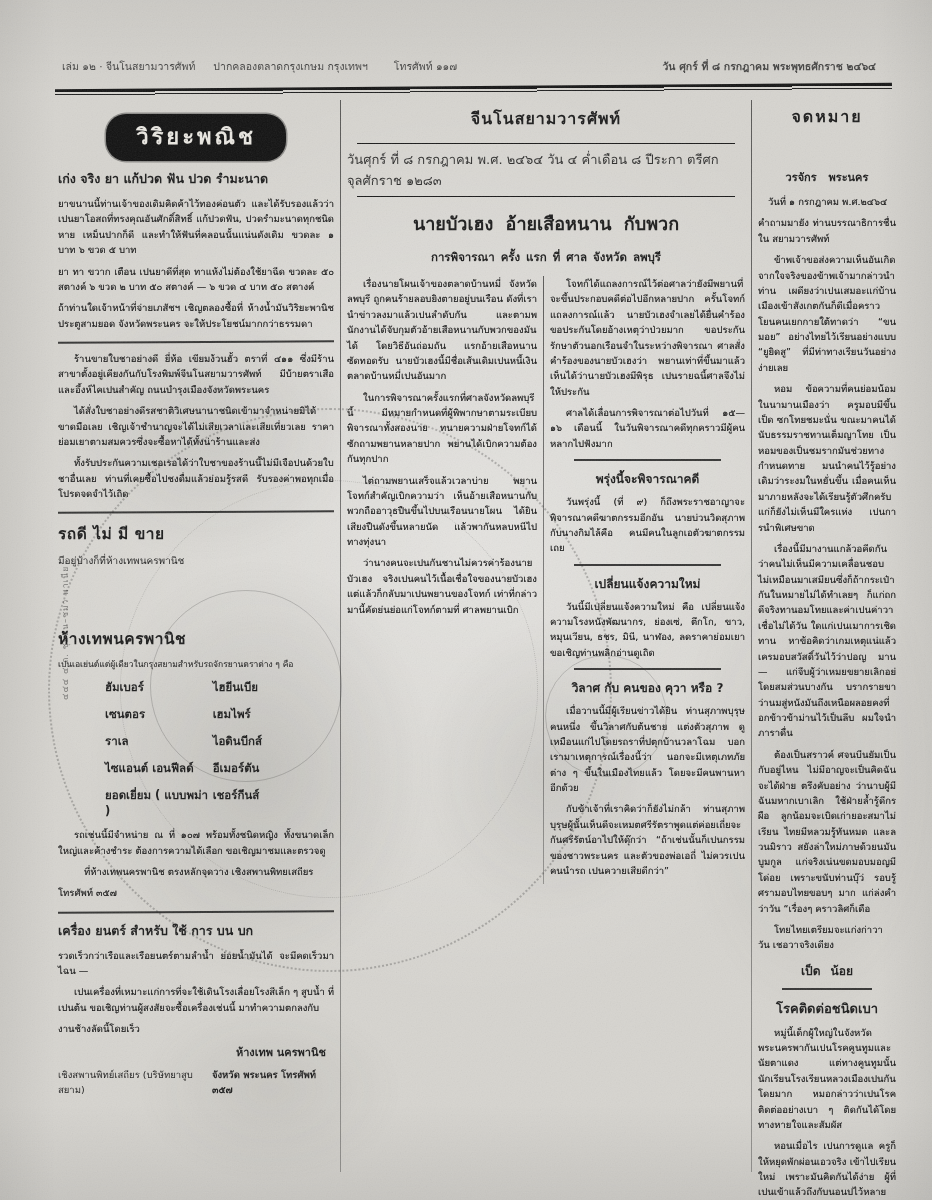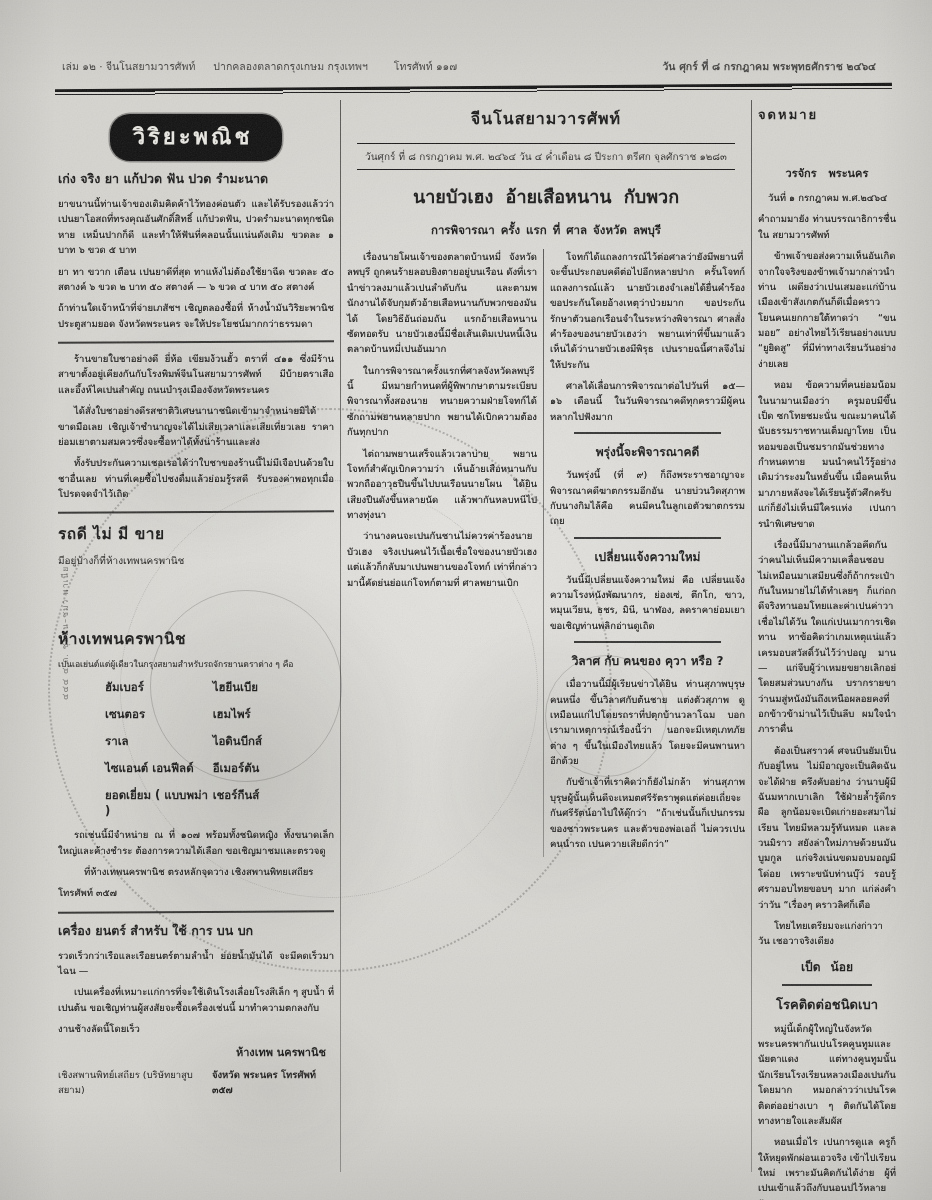--- a/index.html
+++ b/index.html
@@ -36,45 +36,45 @@
   .col-right{flex:1;padding-top:2px;}
 
   p{margin:0 0 6px 0;}
   .p{font-size:9.5px;line-height:1.62;text-align:justify;text-justify:inter-word;
      text-shadow:0 0 .5px rgba(20,20,20,.55);}
   .indent{text-indent:16px;}
   .c{text-align:left;} .b{font-weight:bold;} .r{text-align:right;}
   .faded{opacity:.88;}
 
   .logo-pill{width:fit-content;margin:4px auto 8px auto;background:#121212;color:#e9e7e1;
-    border-radius:20px;padding:5px 30px 7px 23px;font-size:22px;font-weight:bold;letter-spacing:3px;
+    border-radius:20px;padding:5px 30px 7px 30px;font-size:22px;font-weight:bold;letter-spacing:3px;
     box-shadow:0 0 0 1.5px rgba(10,10,10,.35);}
   .tagline{font-size:12.5px;font-weight:bold;margin-bottom:7px;}
   .sec-rule{border:none;border-top:2.5px solid #1a1a1a;margin:10px 0 8px 0;transform:rotate(-0.3deg);opacity:.85;}
   .sec-head{font-size:15.5px;font-weight:bold;margin:2px 0 7px 0;letter-spacing:.5px;}
   .sec-head-sm{font-size:12.5px;font-weight:bold;margin:2px 0 7px 0;}
   .sub-line{font-size:10px;margin-bottom:6px;}
 
   .brand-table{margin:4px 0 8px 14px;font-size:11.5px;font-weight:bold;}
   .brand-row{display:flex;margin-bottom:9px;margin-left:33px;}
   .brand-row .bl{width:47%;} .brand-row .br{width:53%;}
 
   
   .paper-title{font-size:16px;font-weight:bold;text-align:center;margin:6px 0 12px 0;letter-spacing:1px;}
   .thin-rule{border:none;border-top:1.5px solid #1a1a1a;margin:4px 10px;}
-  .dateline{font-size:10px;text-align:center;margin:5px 0;opacity:.9;}
+  .dateline{font-size:13px;margin:5px 0;opacity:.9;}
   .headline{font-size:18px;font-weight:bold;text-align:center;margin:12px 0 10px 0;word-spacing:6px;}
   .subhead{font-size:11.5px;font-weight:bold;text-align:center;margin:0 0 10px 0;word-spacing:2px;}
   .center-body{display:flex;}
   .ccol{width:190px;flex:none;}
   .story-head{font-size:12px;font-weight:bold;text-align:center;margin:8px 0 6px 0;}
   .story-rule{border:none;border-top:2px solid #1a1a1a;margin:8px 24px 6px 24px;opacity:.85;}
 
   
-  .letters-head{font-size:13px;font-weight:bold;margin:2px 0 10px 0;letter-spacing:2px;}
+  .letters-head{font-size:16px;font-weight:bold;text-align:center;margin:2px 0 10px 0;letter-spacing:2px;}
   .byline{font-size:11px;font-weight:bold;text-align:center;margin-bottom:8px;word-spacing:8px;margin-top:39px;}
   .sig{font-size:12px;font-weight:bold;text-align:center;margin:8px 0 4px 0;word-spacing:6px;}
   .engine-footer{display:flex;justify-content:space-between;font-size:9.5px;margin-top:6px;}
 </style>
 </head>
 <body>
 
 <div class="paper-shade"></div>
 
 <div class="blotch" style="left:60px;top:300px;width:300px;height:260px;background:radial-gradient(closest-side,rgba(60,60,55,.10),transparent);"></div>

